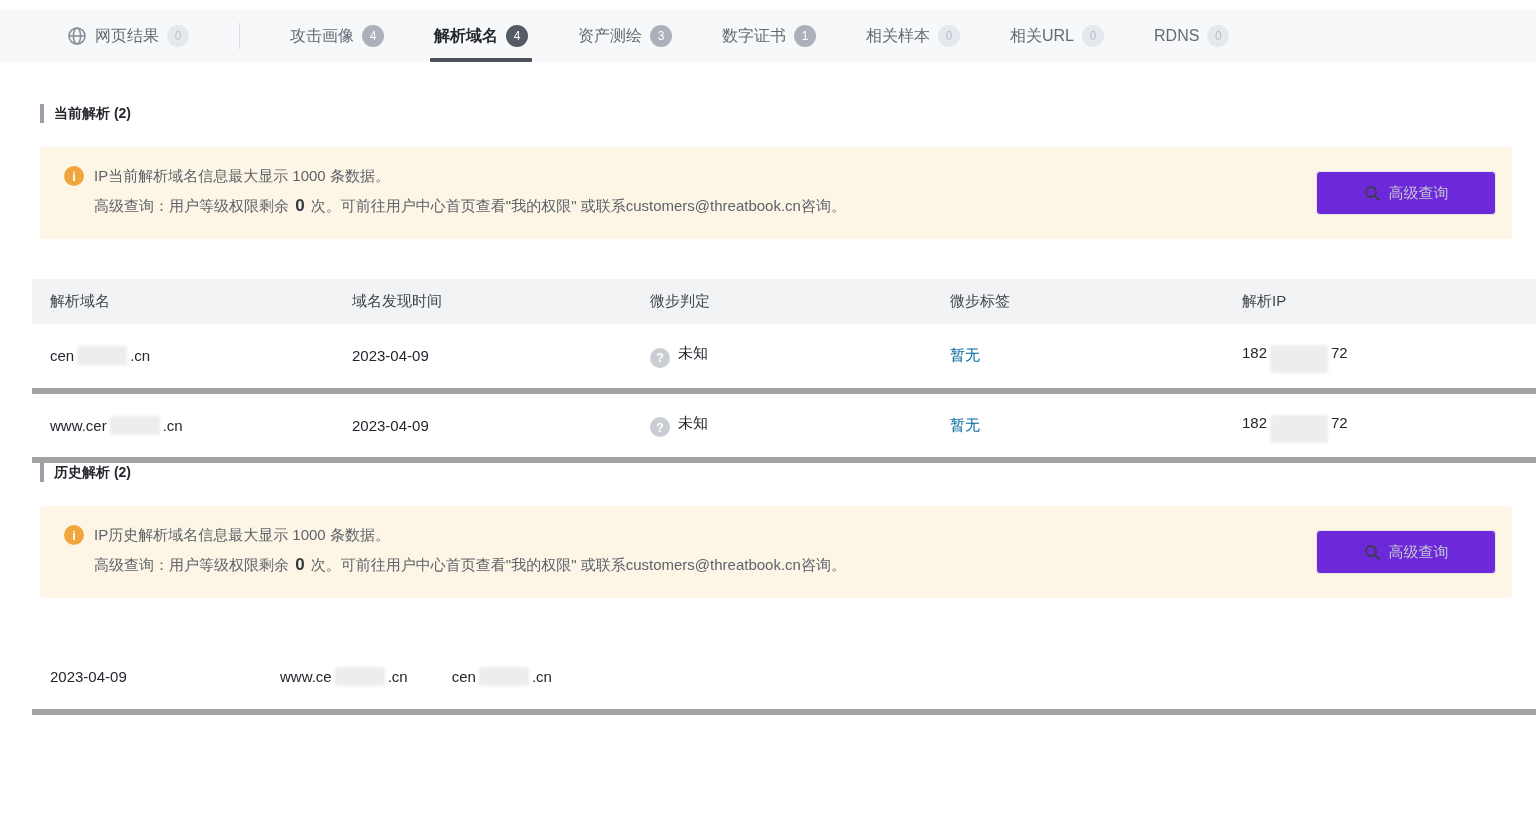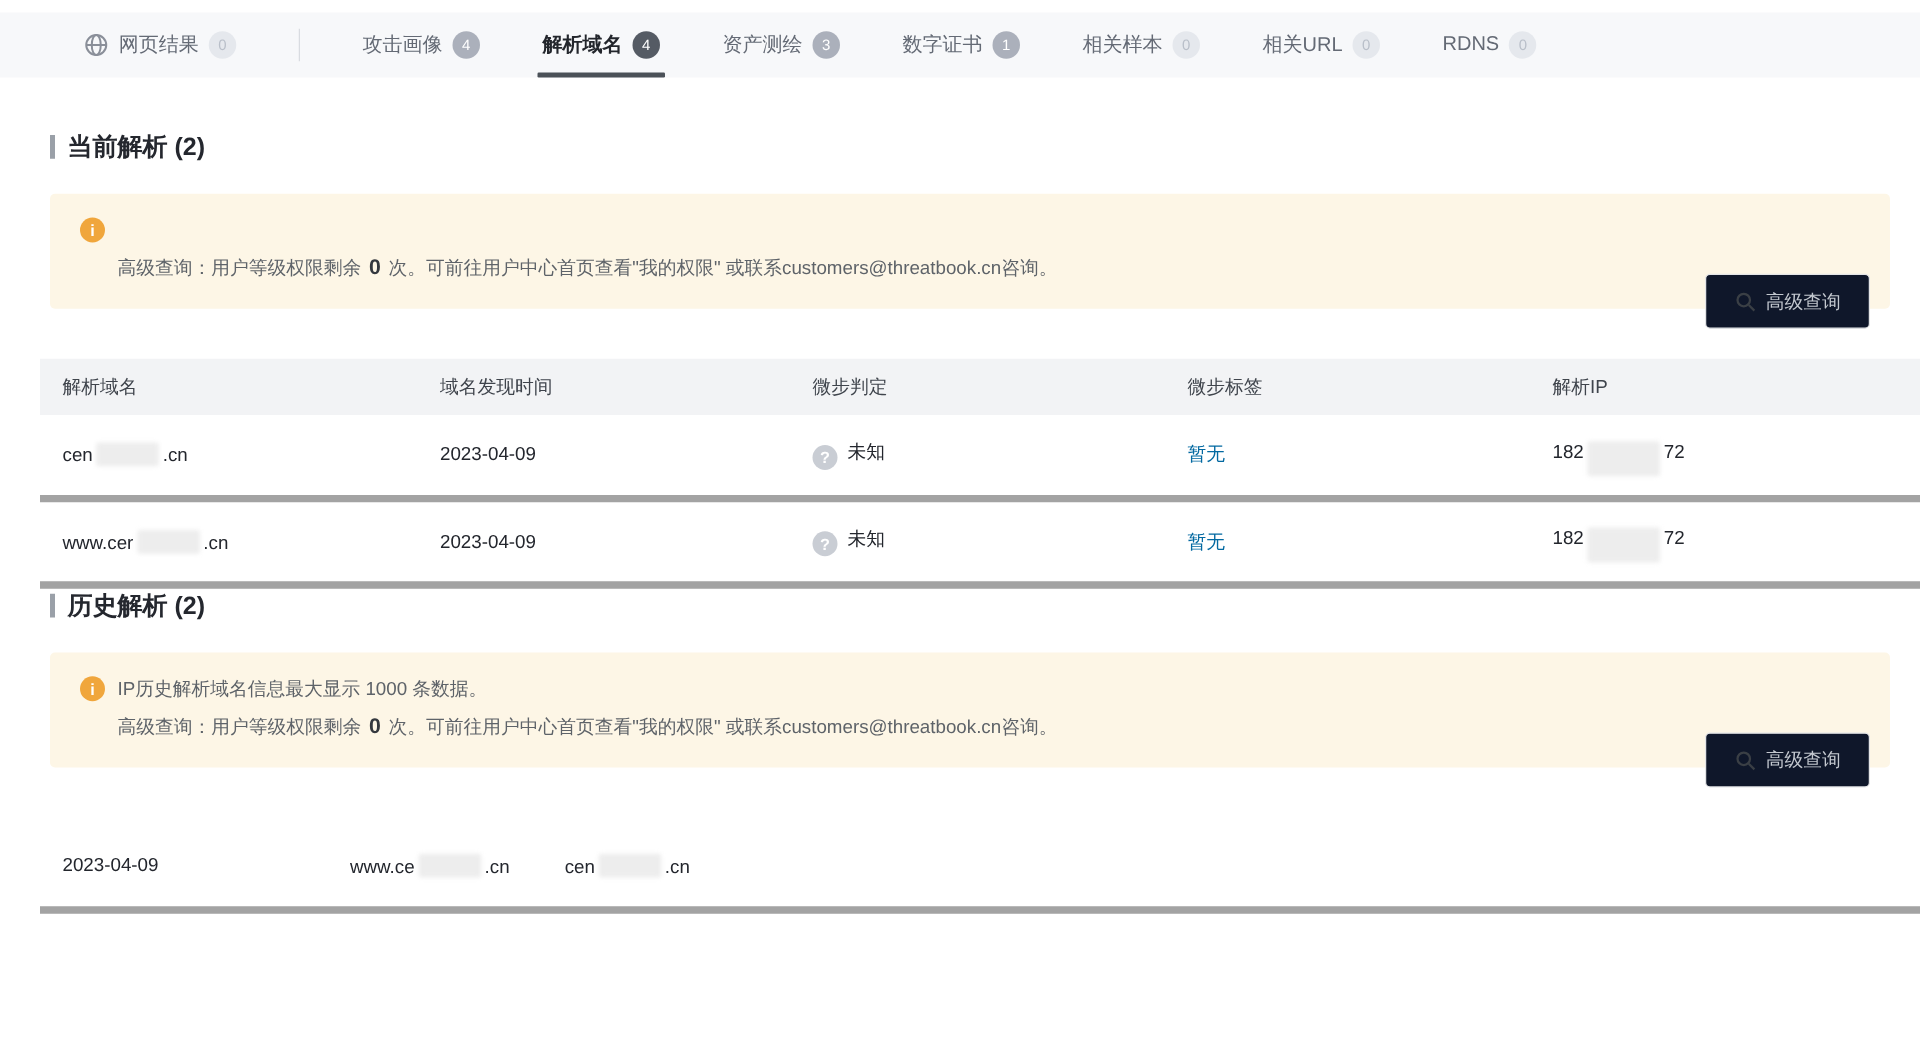--- a/index.html
+++ b/index.html
@@ -17,39 +17,39 @@
   .badge { min-width:22px; height:22px; padding:0 6px; border-radius:11px; display:inline-flex;
            align-items:center; justify-content:center; font-size:12px; font-weight:normal; }
   .badge-filled { background:#abb0bb; color:#ffffff; }
   .badge-zero   { background:#e5e8ed; color:#b9bfc9; }
   .badge-active { background:#555b64; color:#ffffff; }
   .tab-sep { width:1px; height:26px; background:#d9dce1; }
   .globe svg { display:block; }
 
   
   .sec-title { display:flex; align-items:center; gap:10px; margin-left:40px;
-               font-size:20px; font-weight:bold; color:#24272e; }
+               font-size:14px; font-weight:bold; color:#24272e; }
   .sec-title .bar { width:4px; height:19px; background:#9aa0a8; }
   .sec-title-1 { margin-top:42px; }
   .sec-title-2 { }
 
   
   .banner { position:relative; margin:24px 24px 0 40px; background:#fdf6e6;
             border-radius:4px; padding:19px 190px 19px 24px; min-height:92px; }
   .banner .line1 { display:flex; align-items:center; gap:10px; font-size:15px; color:#5e6369; }
   .banner .line2 { margin-top:10px; margin-left:30px; font-size:15px; color:#5e6369; }
   .banner .line2 b { font-size:17px; color:#34383e; padding:0 2px; }
   .info-ic { width:20px; height:20px; border-radius:50%; background:#f0a63c; color:#ffffff;
              display:inline-flex; align-items:center; justify-content:center;
              font-size:13px; font-weight:bold; font-style:normal; flex:0 0 20px; }
   .adv-btn { position:absolute; right:16px; top:50%; transform:translateY(-50%);
-             width:132px; height:44px; background:#0f172a; border:1px solid #e4e5e7;
+             width:180px; height:44px; background:#6d28d9; border:1px solid #e4e5e7;
              border-radius:4px; display:flex; align-items:center; justify-content:center;
              gap:8px; font-size:15px; color:#c3c8cf; cursor:pointer;
-             font-family:"Liberation Sans","DejaVu Sans",sans-serif;margin-top:40px; }
+             font-family:"Liberation Sans","DejaVu Sans",sans-serif; }
   .adv-btn svg { display:block; }
 
   
   .tbl { margin-left:32px; width:1504px; margin-top:40px; font-size:15px; }
   .tbl-head { background:#f2f3f5; color:#3f444c; }
   .grid-5 { display:grid; grid-template-columns:302px 298px 300px 292px 1fr; align-items:center; }
   .grid-2 { display:grid; grid-template-columns:230px 1fr; align-items:center; }
   .tbl-head > div { padding:13px 10px 13px 18px; }
   .tbl-row { background:#ffffff; border-bottom:6px solid #a3a3a3; }
   .tbl-row > div { padding:20px 10px 20px 18px; }
@@ -114,20 +114,21 @@
 
 <section>
   <h2 class="sec-title sec-title-1">
     <span class="bar"></span>
     <span>当前解析 (2)</span>
   </h2>
 
   <div class="banner">
     <div class="line1">
       <span class="info-ic">i</span>
+      <span>IP当前解析域名信息最大显示 1000 条数据。</span>
     </div>
     <div class="line2"><span>高级查询：用户等级权限剩余 </span><b>0</b><span> 次。可前往用户中心首页查看"我的权限" 或联系customers@threatbook.cn咨询。</span></div>
     <button class="adv-btn">
       <span>
         <svg width="17" height="17" viewBox="0 0 17 17" fill="none" stroke="#3a3f45" stroke-width="1.8">
           <circle cx="7" cy="7" r="5"></circle>
             <line x1="11" y1="11" x2="15.5" y2="15.5"></line>
         </svg>
       </span>
       <span>高级查询</span>

